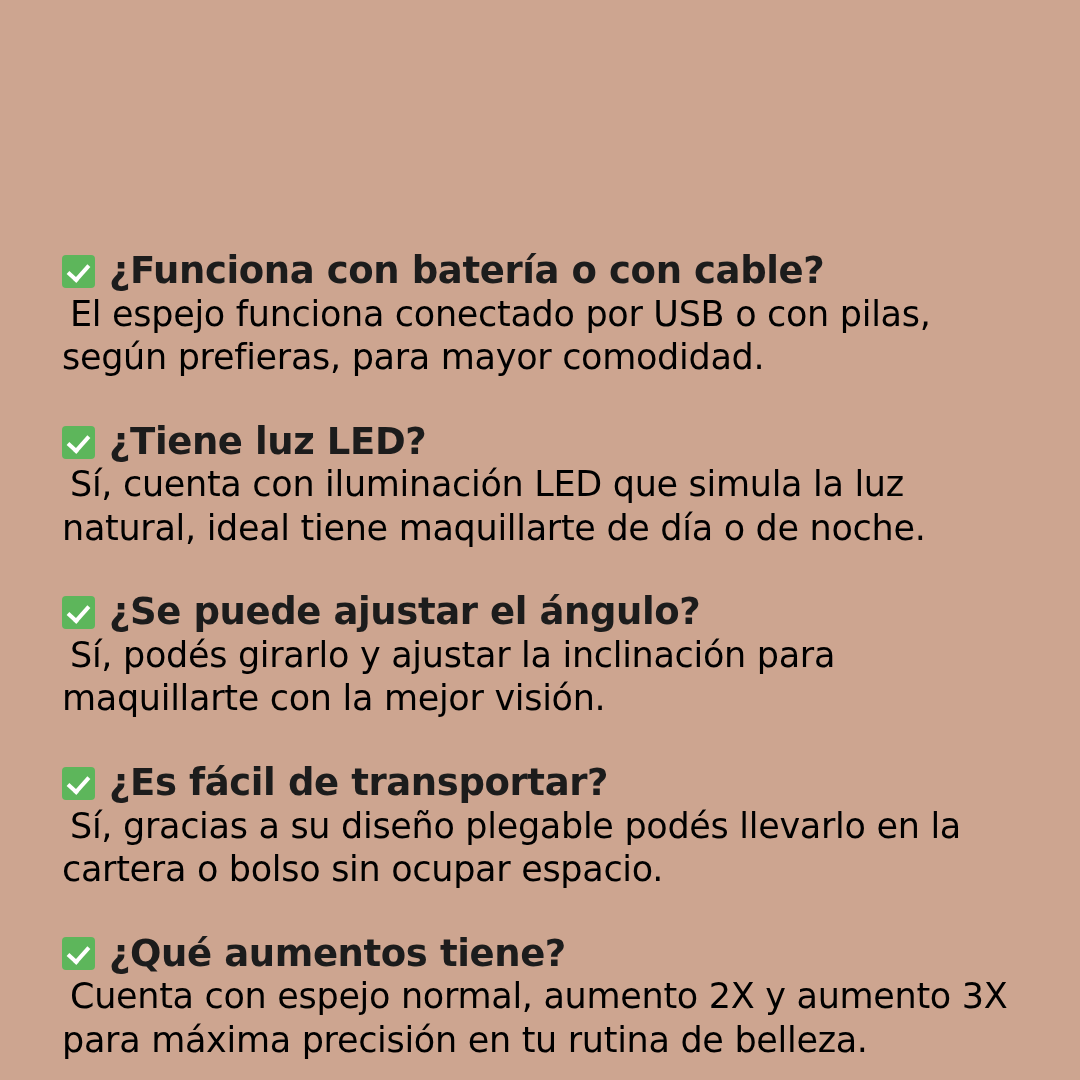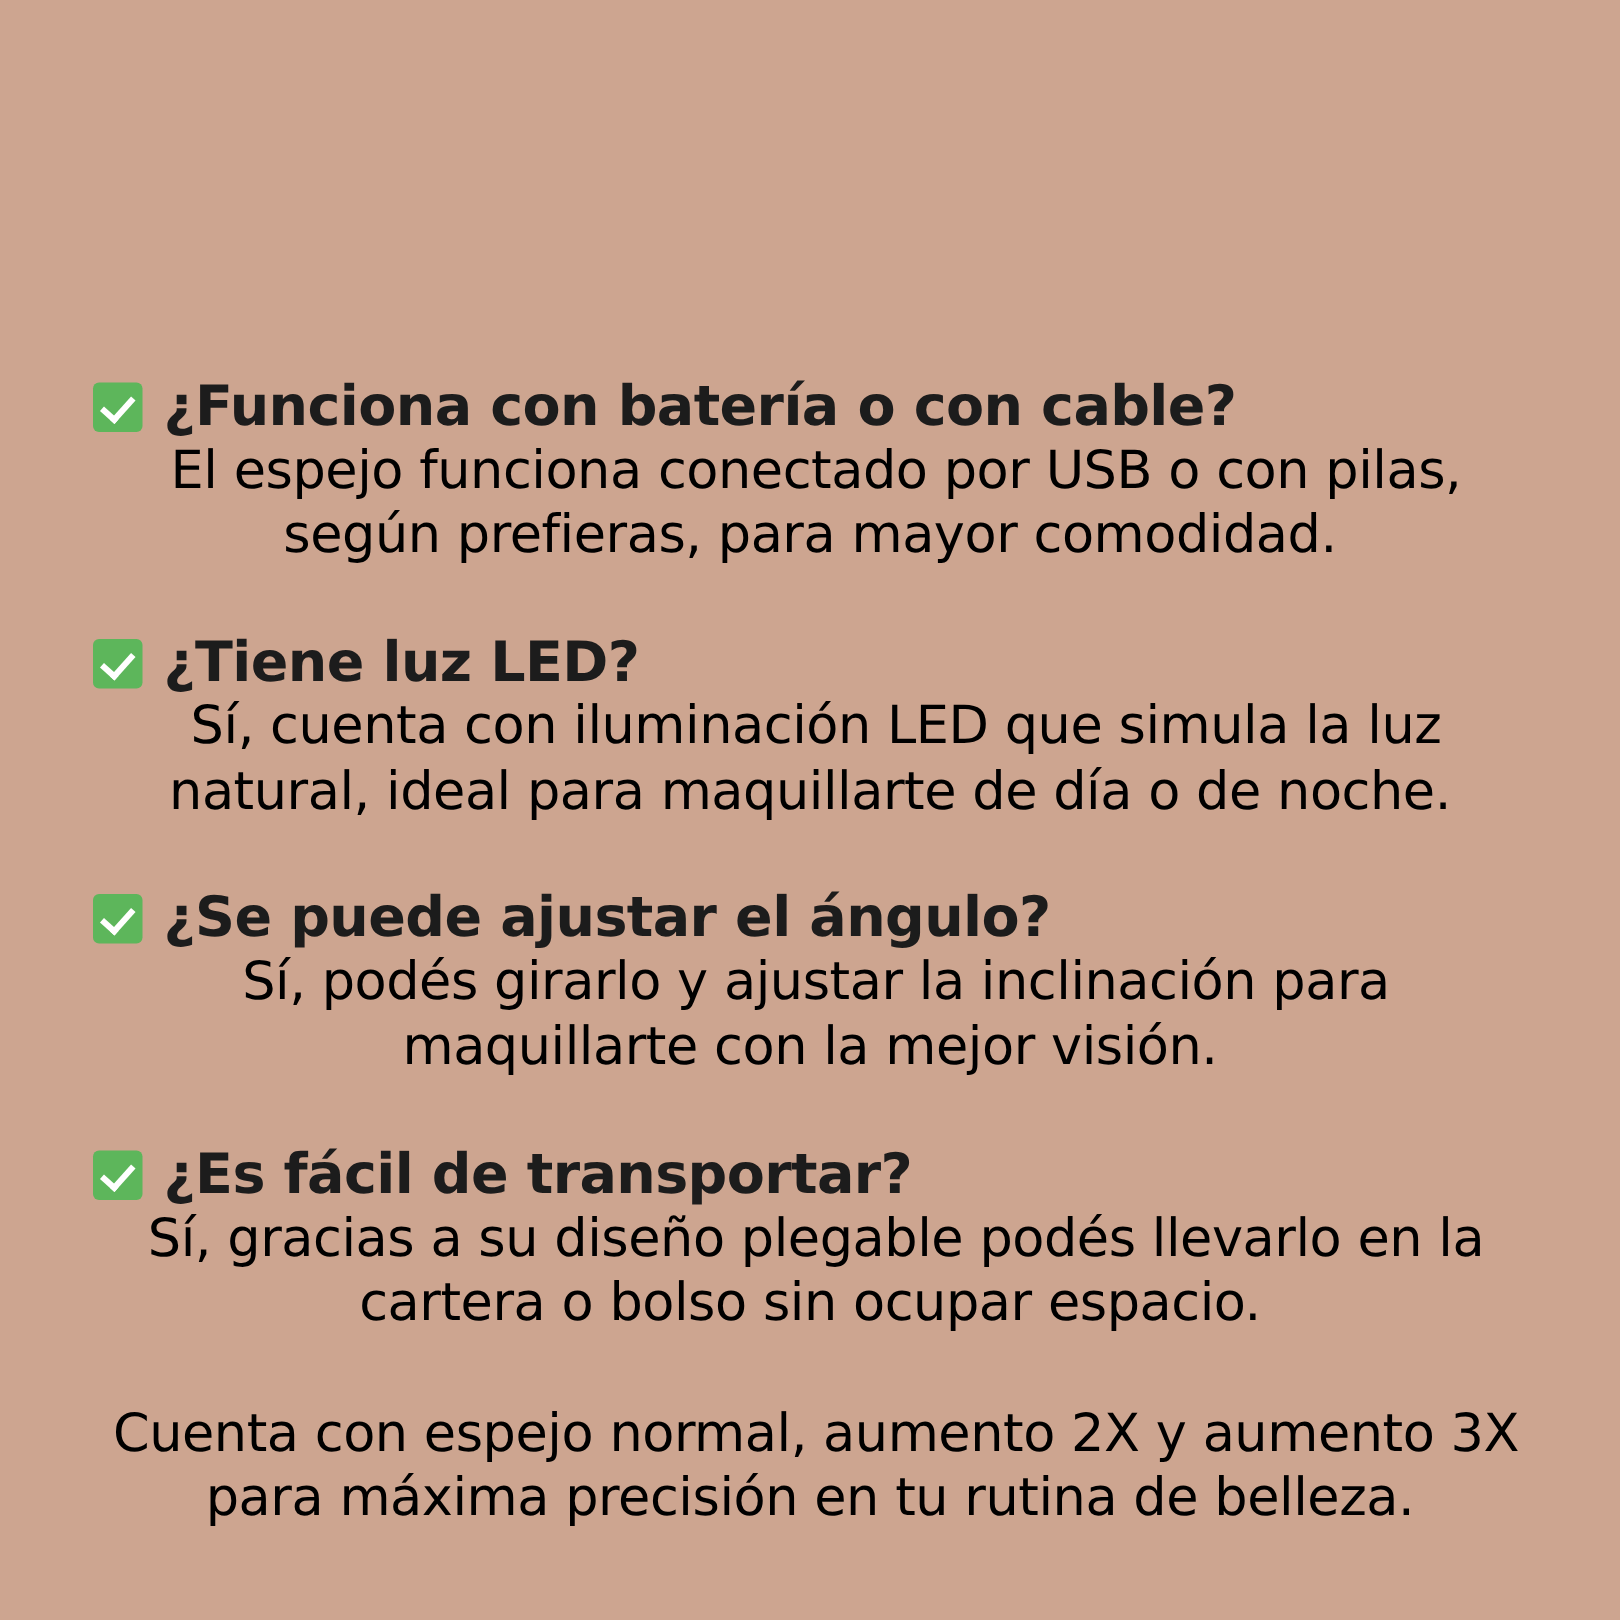--- a/index.html
+++ b/index.html
@@ -16,21 +16,20 @@
   .page {
     position: relative;
     width: 1080px;
     height: 1080px;
     box-sizing: border-box;
     padding: 252px 62px 0 62px;
     background: #cda590;
   }
   .faq-list {
     display: block;
-    text-align: center;
   }
   .faq-item {
     margin-bottom: 43px;
   }
   .faq-item:last-child {
     margin-bottom: 0;
   }
   .question-row {
     display: flex;
     align-items: center;
@@ -87,37 +86,41 @@
         <span class="question-text">¿Funciona con batería o con cable?</span>
       </div>
       <div class="answer-text">El espejo funciona conectado por USB o con pilas, según prefieras, para mayor comodidad.</div>
     </div>
 
     <div class="faq-item">
       <div class="question-row">
         <span class="check-icon"></span>
         <span class="question-text">¿Tiene luz LED?</span>
       </div>
-      <div class="answer-text">Sí, cuenta con iluminación LED que simula la luz natural, ideal para maquillarte de día o de noche.</div>
+      <div class="answer-text">Sí, cuenta con iluminación LED que simula la luz natural, ideal tiene maquillarte de día o de noche.</div>
     </div>
 
     <div class="faq-item">
       <div class="question-row">
         <span class="check-icon"></span>
         <span class="question-text">¿Se puede ajustar el ángulo?</span>
       </div>
       <div class="answer-text">Sí, podés girarlo y ajustar la inclinación para maquillarte con la mejor visión.</div>
     </div>
 
     <div class="faq-item">
       <div class="question-row">
         <span class="check-icon"></span>
         <span class="question-text">¿Es fácil de transportar?</span>
       </div>
       <div class="answer-text">Sí, gracias a su diseño plegable podés llevarlo en la cartera o bolso sin ocupar espacio.</div>
     </div>
 
     <div class="faq-item">
+      <div class="question-row">
+        <span class="check-icon"></span>
+        <span class="question-text">¿Qué aumentos tiene?</span>
+      </div>
       <div class="answer-text">Cuenta con espejo normal, aumento 2X y aumento 3X para máxima precisión en tu rutina de belleza.</div>
     </div>
 
   </div>
 </div>
 
 </body></html>

